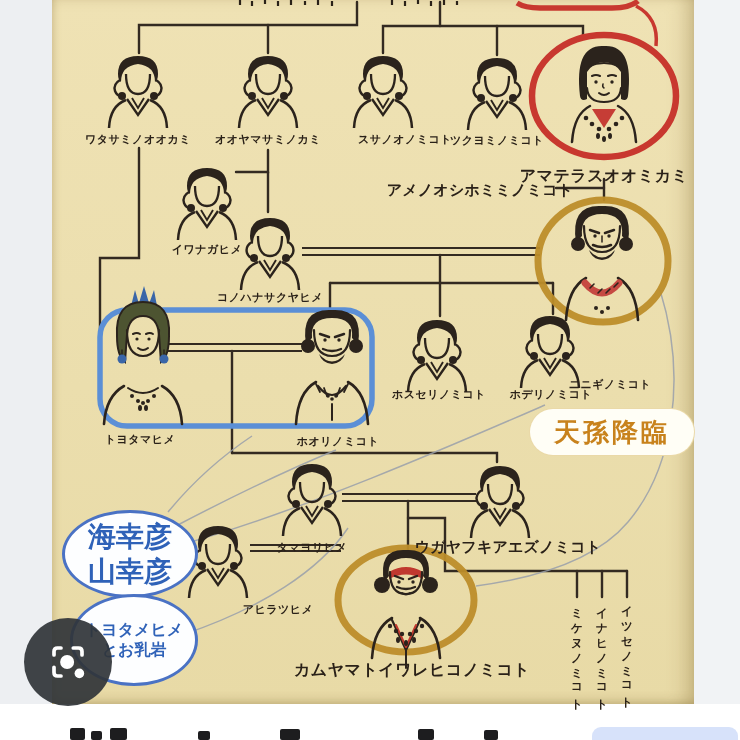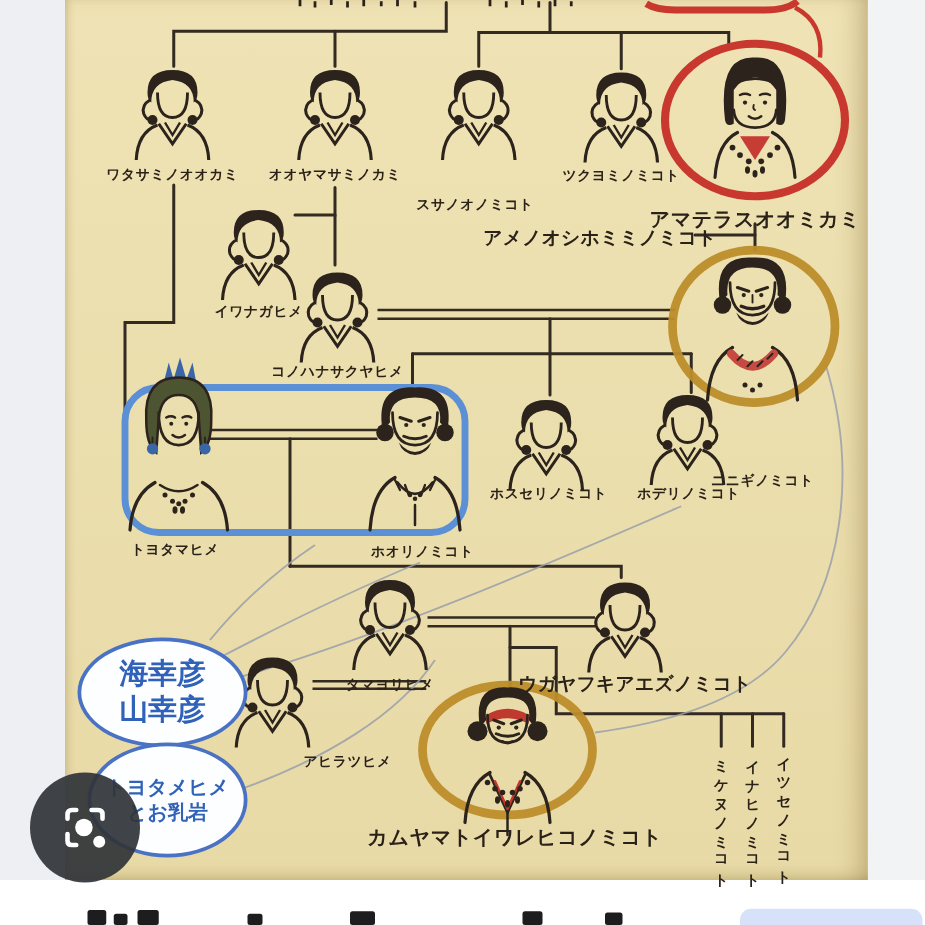--- a/index.html
+++ b/index.html
@@ -16,21 +16,21 @@
   .lbl.sm{font-size:15px;letter-spacing:.2px;}
   .lbl.md{font-size:16px;}
   .vlbl{position:absolute;writing-mode:vertical-rl;text-orientation:upright;font-weight:bold;font-size:11.5px;
     letter-spacing:2px;color:#2a2118;z-index:5;white-space:nowrap;}
   .badge{position:absolute;left:530px;top:409px;width:164px;height:46px;background:#fffef6;border-radius:24px;
     display:flex;align-items:center;justify-content:center;font-family:"DejaVu Serif",serif;font-weight:bold;
     font-size:26px;color:#c8821c;letter-spacing:3px;z-index:6;box-shadow:0 0 0 1px #ead9a8;}
   .bub{position:absolute;border:3px solid #4a72c4;border-radius:50%;background:#fdfeff;display:flex;
     flex-direction:column;align-items:center;justify-content:center;font-family:"DejaVu Serif",serif;
     font-weight:bold;color:#2f62b8;text-align:center;z-index:6;line-height:1.25;}
-  .bub.one{left:62px;top:510px;width:130px;height:82px;font-size:23px;}
+  .bub.one{left:62px;top:510px;width:130px;height:82px;font-size:28px;}
   .bub.two{left:70px;top:594px;width:122px;height:86px;font-size:16px;}
   .lens{position:absolute;left:24px;top:618px;width:88px;height:88px;border-radius:50%;
     background:rgba(48,52,56,.92);display:flex;align-items:center;justify-content:center;z-index:9;cursor:pointer;}
   .frag{position:absolute;background:#1d1d1f;border-radius:2px;z-index:4;}
   .chip{position:absolute;left:592px;top:727px;width:146px;height:13px;background:#d7e2fa;
     border-radius:9px 9px 0 0;z-index:4;}
 </style>
 </head>
 <body>
 
@@ -232,39 +232,42 @@
           <circle cx="422" cy="626" r="2.2"></circle>
         <ellipse cx="398" cy="640" rx="2" ry="3"></ellipse>
           <ellipse cx="406" cy="643" rx="2" ry="3"></ellipse>
           <ellipse cx="414" cy="640" rx="2" ry="3"></ellipse>
       </g>
     </g>
   </svg>
 
   <div class="lbl" style="left:138px;top:132px;">ワタサミノオオカミ</div>
   <div class="lbl" style="left:268px;top:132px;">オオヤマサミノカミ</div>
-  <div class="lbl" style="left:380px;top:132px;margin-top:24px;">スサノオノミコト</div>
+  <div class="lbl" style="left:405px;top:132px;">スサノオノミコト</div>
   <div class="lbl" style="left:497px;top:133px;">ツクヨミノミコト</div>
   <div class="lbl md" style="left:604px;top:166px;">アマテラスオオミカミ</div>
   <div class="lbl sm" style="left:480px;top:181px;">アメノオシホミミノミコト</div>
   <div class="lbl" style="left:207px;top:242px;">イワナガヒメ</div>
   <div class="lbl" style="left:270px;top:290px;">コノハナサクヤヒメ</div>
   <div class="lbl" style="left:610px;top:332px;margin-top:45px;">ニニギノミコト</div>
   <div class="lbl" style="left:439px;top:387px;">ホスセリノミコト</div>
   <div class="lbl" style="left:551px;top:387px;">ホデリノミコト</div>
   <div class="lbl" style="left:140px;top:432px;">トヨタマヒメ</div>
   <div class="lbl" style="left:338px;top:434px;">ホオリノミコト</div>
   <div class="lbl" style="left:312px;top:540px;">タマヨリヒメ</div>
   <div class="lbl sm" style="left:508px;top:538px;">ウガヤフキアエズノミコト</div>
   <div class="lbl" style="left:246px;top:602px;margin-left:32px;">アヒラツヒメ</div>
   <div class="lbl md" style="left:412px;top:660px;">カムヤマトイワレヒコノミコト</div>
   <div class="vlbl" style="left:569px;top:600px;">ミケヌノミコト</div>
   <div class="vlbl" style="left:594px;top:600px;">イナヒノミコト</div>
   <div class="vlbl" style="left:619px;top:598px;">イツセノミコト</div>
 
+  <div class="badge">
+    <span>天孫降臨</span>
+  </div>
 
   <div class="bub one">
     <span>海幸彦</span>
     <span>山幸彦</span>
   </div>
   <div class="bub two">
     <span>トヨタメヒメ</span>
     <span>とお乳岩</span>
   </div>
 

